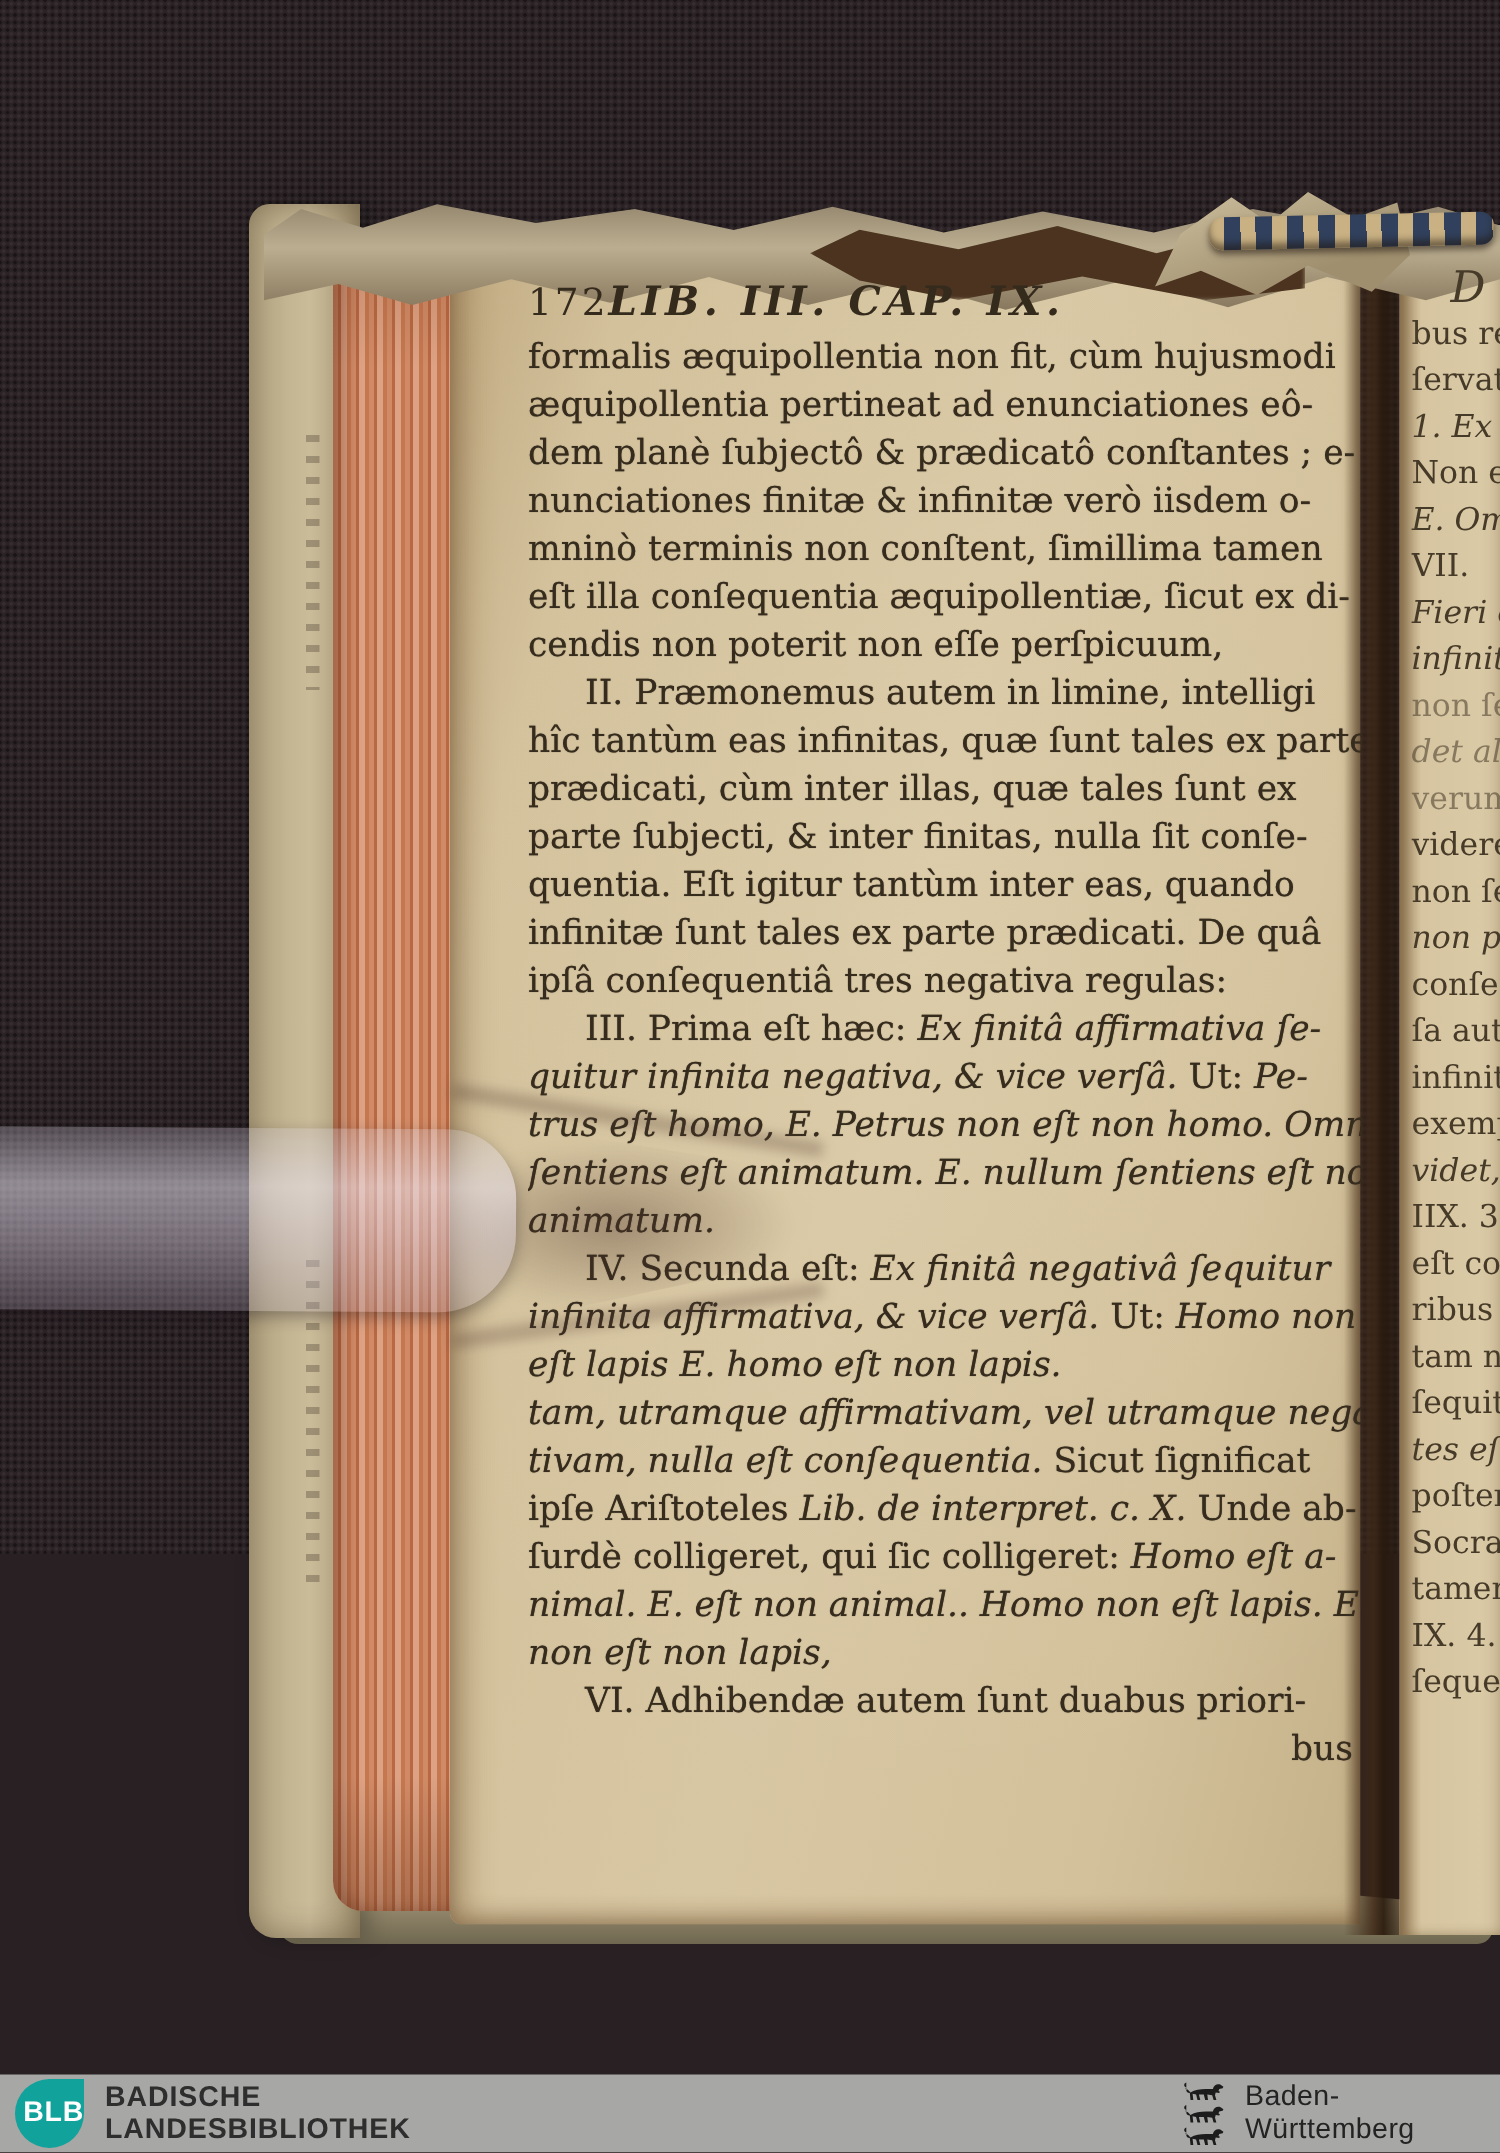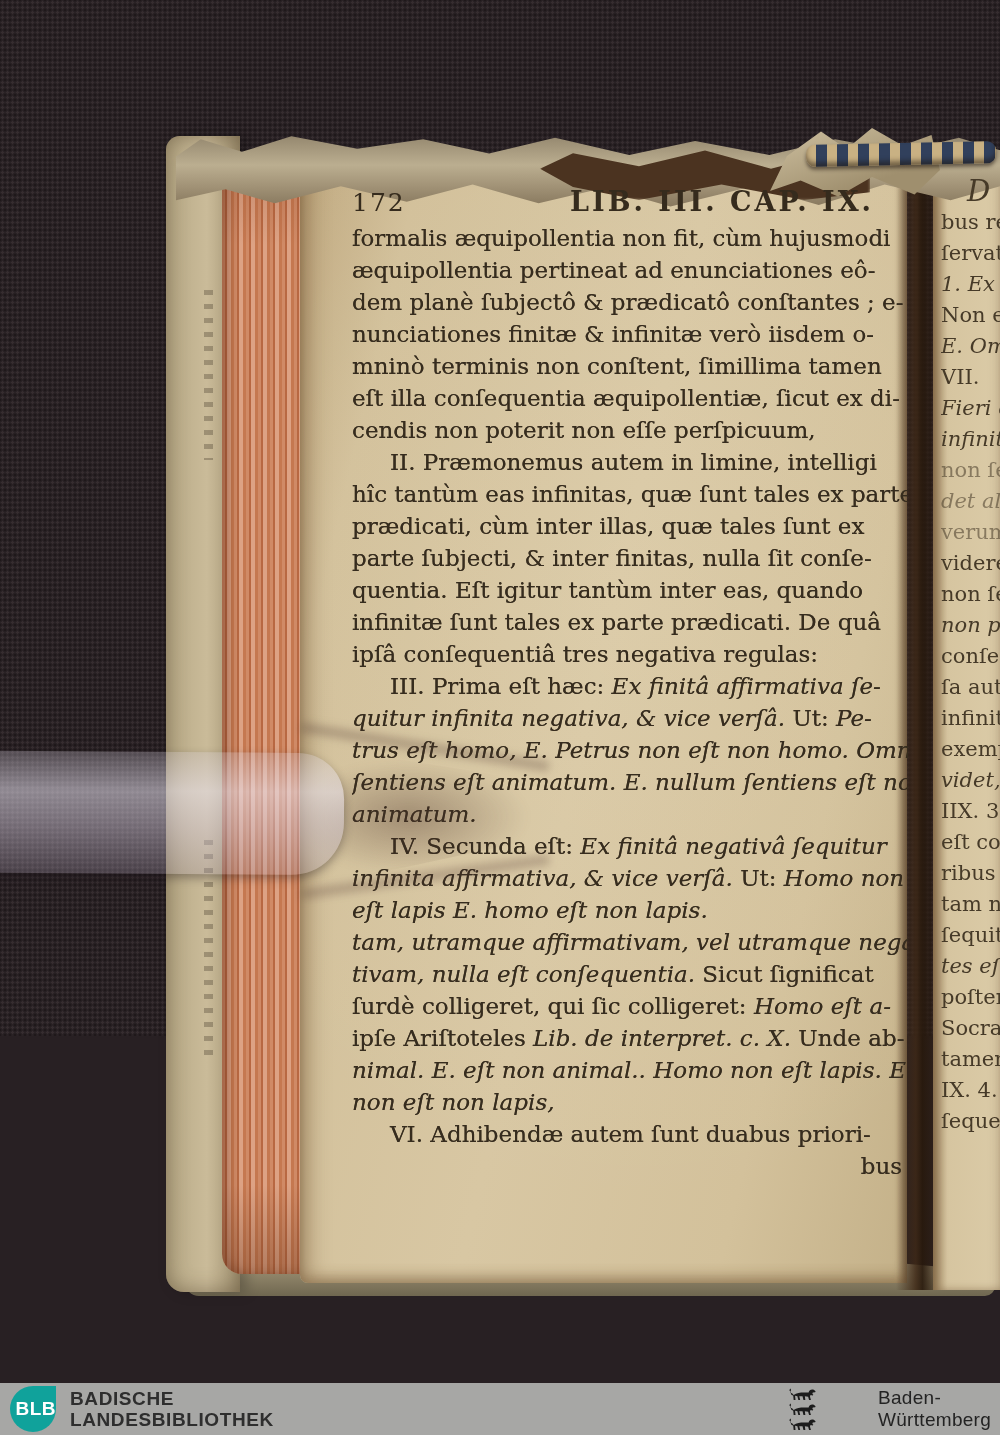--- a/index.html
+++ b/index.html
@@ -93,21 +93,21 @@
     background:repeating-linear-gradient(90deg,#c9b183 0 10px,#31405c 10px 21px);
     border-radius:9px;transform:rotate(-1.2deg);
     box-shadow:0 3px 4px rgba(20,10,5,.5), inset 0 -4px 5px rgba(30,20,10,.5);
   }
   
   .page-head{
     position:absolute;left:352px;top:186px;width:552px;height:34px;
     display:flex;align-items:baseline;color:#352b1d;
   }
   .pageno{font-size:25px;letter-spacing:2px;}
-  .runhead{flex:1;text-align:right;font-weight:bold;font-size:27px;letter-spacing:3px;padding-right:30px;}
+  .runhead{flex:1;text-align:left;font-style:italic;font-weight:bold;font-size:27px;letter-spacing:3px;padding-right:30px;}
   #leftText{
     position:absolute;left:352px;top:222px;width:556px;color:#362c1e;
     font-size:23px;
   }
   #leftText .tl{height:32px;line-height:32px;white-space:nowrap;overflow:hidden;
     text-shadow:0 0 .6px rgba(54,44,30,.8);}
   #leftText .tl.ind{padding-left:38px;}
   #leftText .tl.ar{text-align:right;padding-right:6px;}
   .it{font-style:italic;}
   #rightText{
@@ -143,21 +143,21 @@
     background:#0fa2 Mexican;
     background:#10a29b;
     border-radius:50% 0 50% 50%;
     display:flex;align-items:center;justify-content:flex-end;
     color:#ffffff;font-weight:bold;font-size:19px;letter-spacing:.5px;
   }
   .lib-name{
     position:absolute;left:70px;top:5px;color:#2e2e2e;font-weight:bold;
     font-size:19px;line-height:21px;letter-spacing:.6px;
   }
-  .bw-mark{position:absolute;left:788px;top:4px;display:flex;align-items:center;gap:48px;}
+  .bw-mark{position:absolute;left:788px;top:4px;display:flex;align-items:center;}
   .lions{display:flex;flex-direction:column;gap:1px;margin-right:12px;}
   .lions svg{display:block;}
   .bw-label{color:#232323;font-size:19px;letter-spacing:.3px;}
 </style>
 </head>
 <body>
 
 <div class="stage">
   <div class="cover-bottom"></div>
   <div class="cover-left"></div>
@@ -197,22 +197,22 @@
       <div class="tl ind"><span>III. Prima eſt hæc: </span><span class="it">Ex finitâ affirmativa ſe-</span></div>
       <div class="tl"><span class="it">quitur infinita negativa, &amp; vice verſâ.  </span><span>Ut: </span><span class="it">Pe-</span></div>
       <div class="tl"><span class="it">trus eſt homo,  E. Petrus non eſt non homo.  Omne</span></div>
       <div class="tl"><span class="it">ſentiens eſt animatum.  E. nullum ſentiens eſt non</span></div>
       <div class="tl"><span class="it">animatum.</span></div>
       <div class="tl ind"><span>IV. Secunda eſt:  </span><span class="it">Ex finitâ negativâ ſequitur</span></div>
       <div class="tl"><span class="it">infinita affirmativa, &amp; vice verſâ. </span><span>Ut: </span><span class="it">Homo non</span></div>
       <div class="tl"><span class="it">eſt lapis E. homo eſt non lapis.</span></div>
       <div class="tl"><span class="it">tam, utramque affirmativam, vel utramque nega-</span></div>
       <div class="tl"><span class="it">tivam, nulla eſt conſequentia.  </span><span>Sicut ſignificat</span></div>
+      <div class="tl"><span>ipſe Ariſtoteles </span><span class="it">Lib. de interpret. c. X. </span><span>Unde ab-</span></div>
       <div class="tl"><span>ſurdè colligeret, qui ſic colligeret:  </span><span class="it">Homo eſt a-</span></div>
-      <div class="tl"><span>ipſe Ariſtoteles </span><span class="it">Lib. de interpret. c. X. </span><span>Unde ab-</span></div>
       <div class="tl"><span class="it">nimal. E. eſt non animal..  Homo non eſt lapis. E.</span></div>
       <div class="tl"><span class="it">non eſt non lapis,</span></div>
       <div class="tl ind"><span>VI. Adhibendæ autem ſunt duabus priori-</span></div>
       <div class="tl ar"><span>bus</span></div>
     </div>
   <div id="rightText">
       <div class="frag it big">D</div>
       <div class="frag">bus regul</div>
       <div class="frag">ſervatis</div>
       <div class="frag it">1. Ex p</div>

